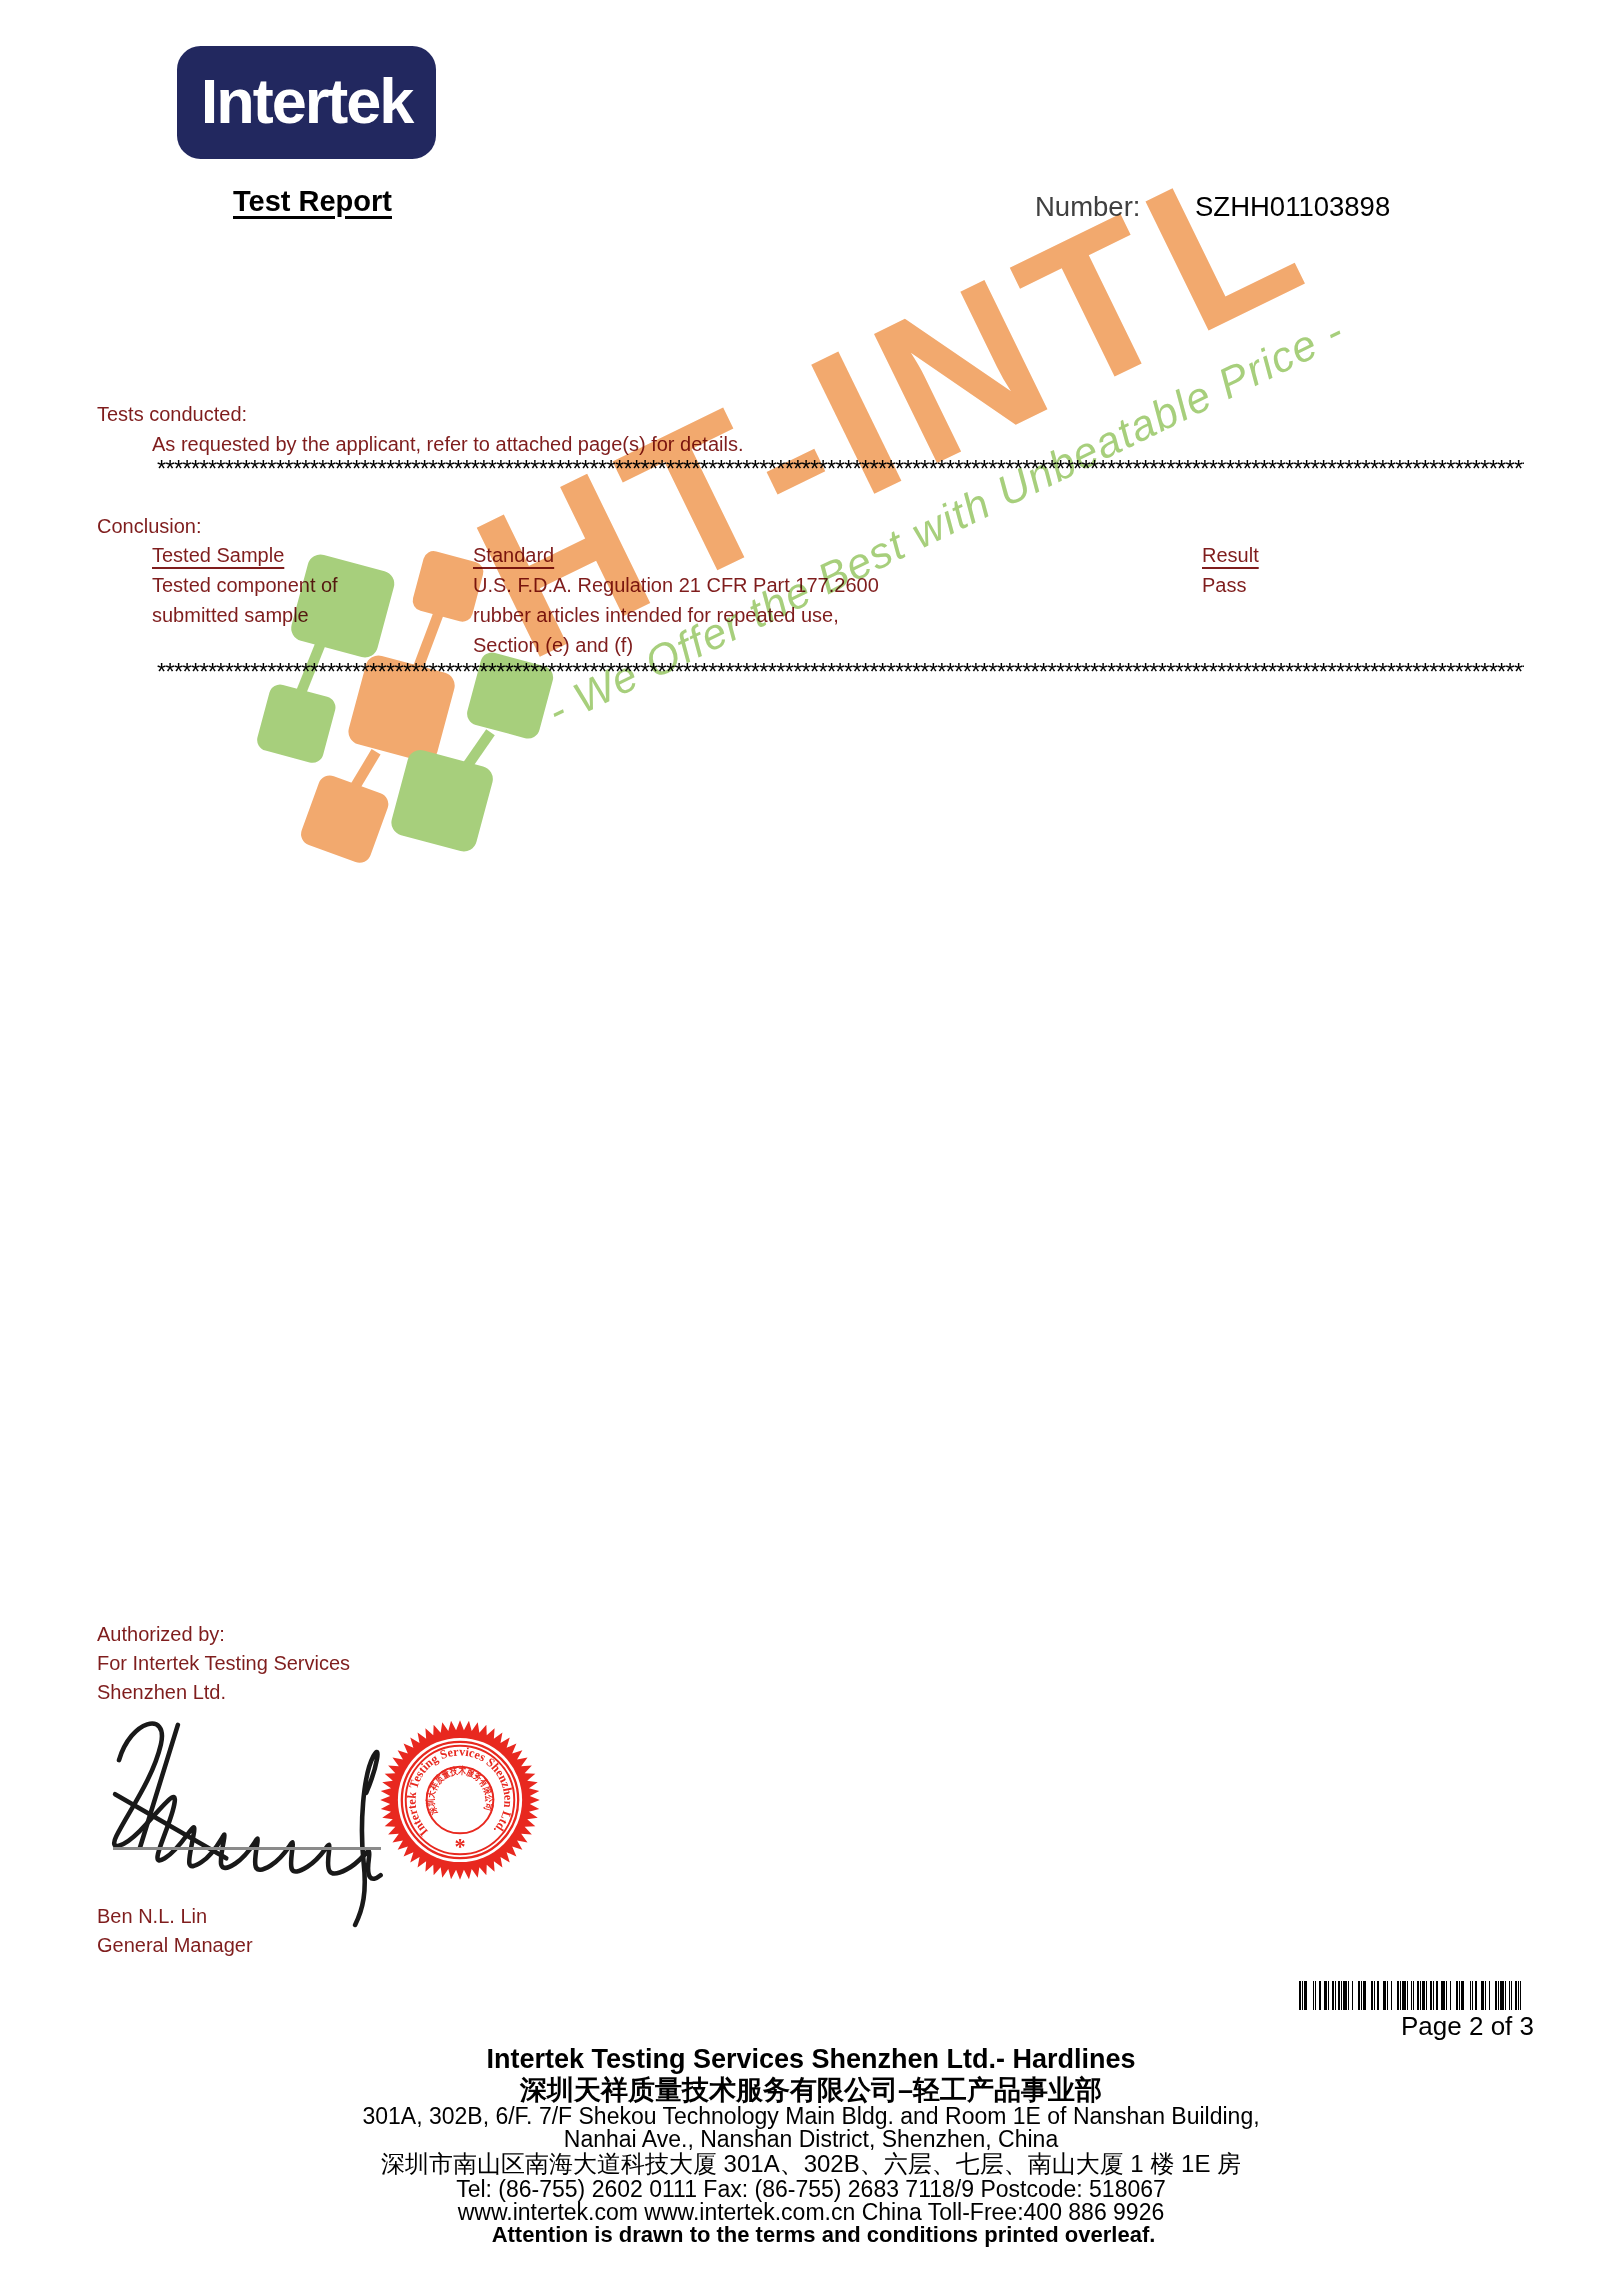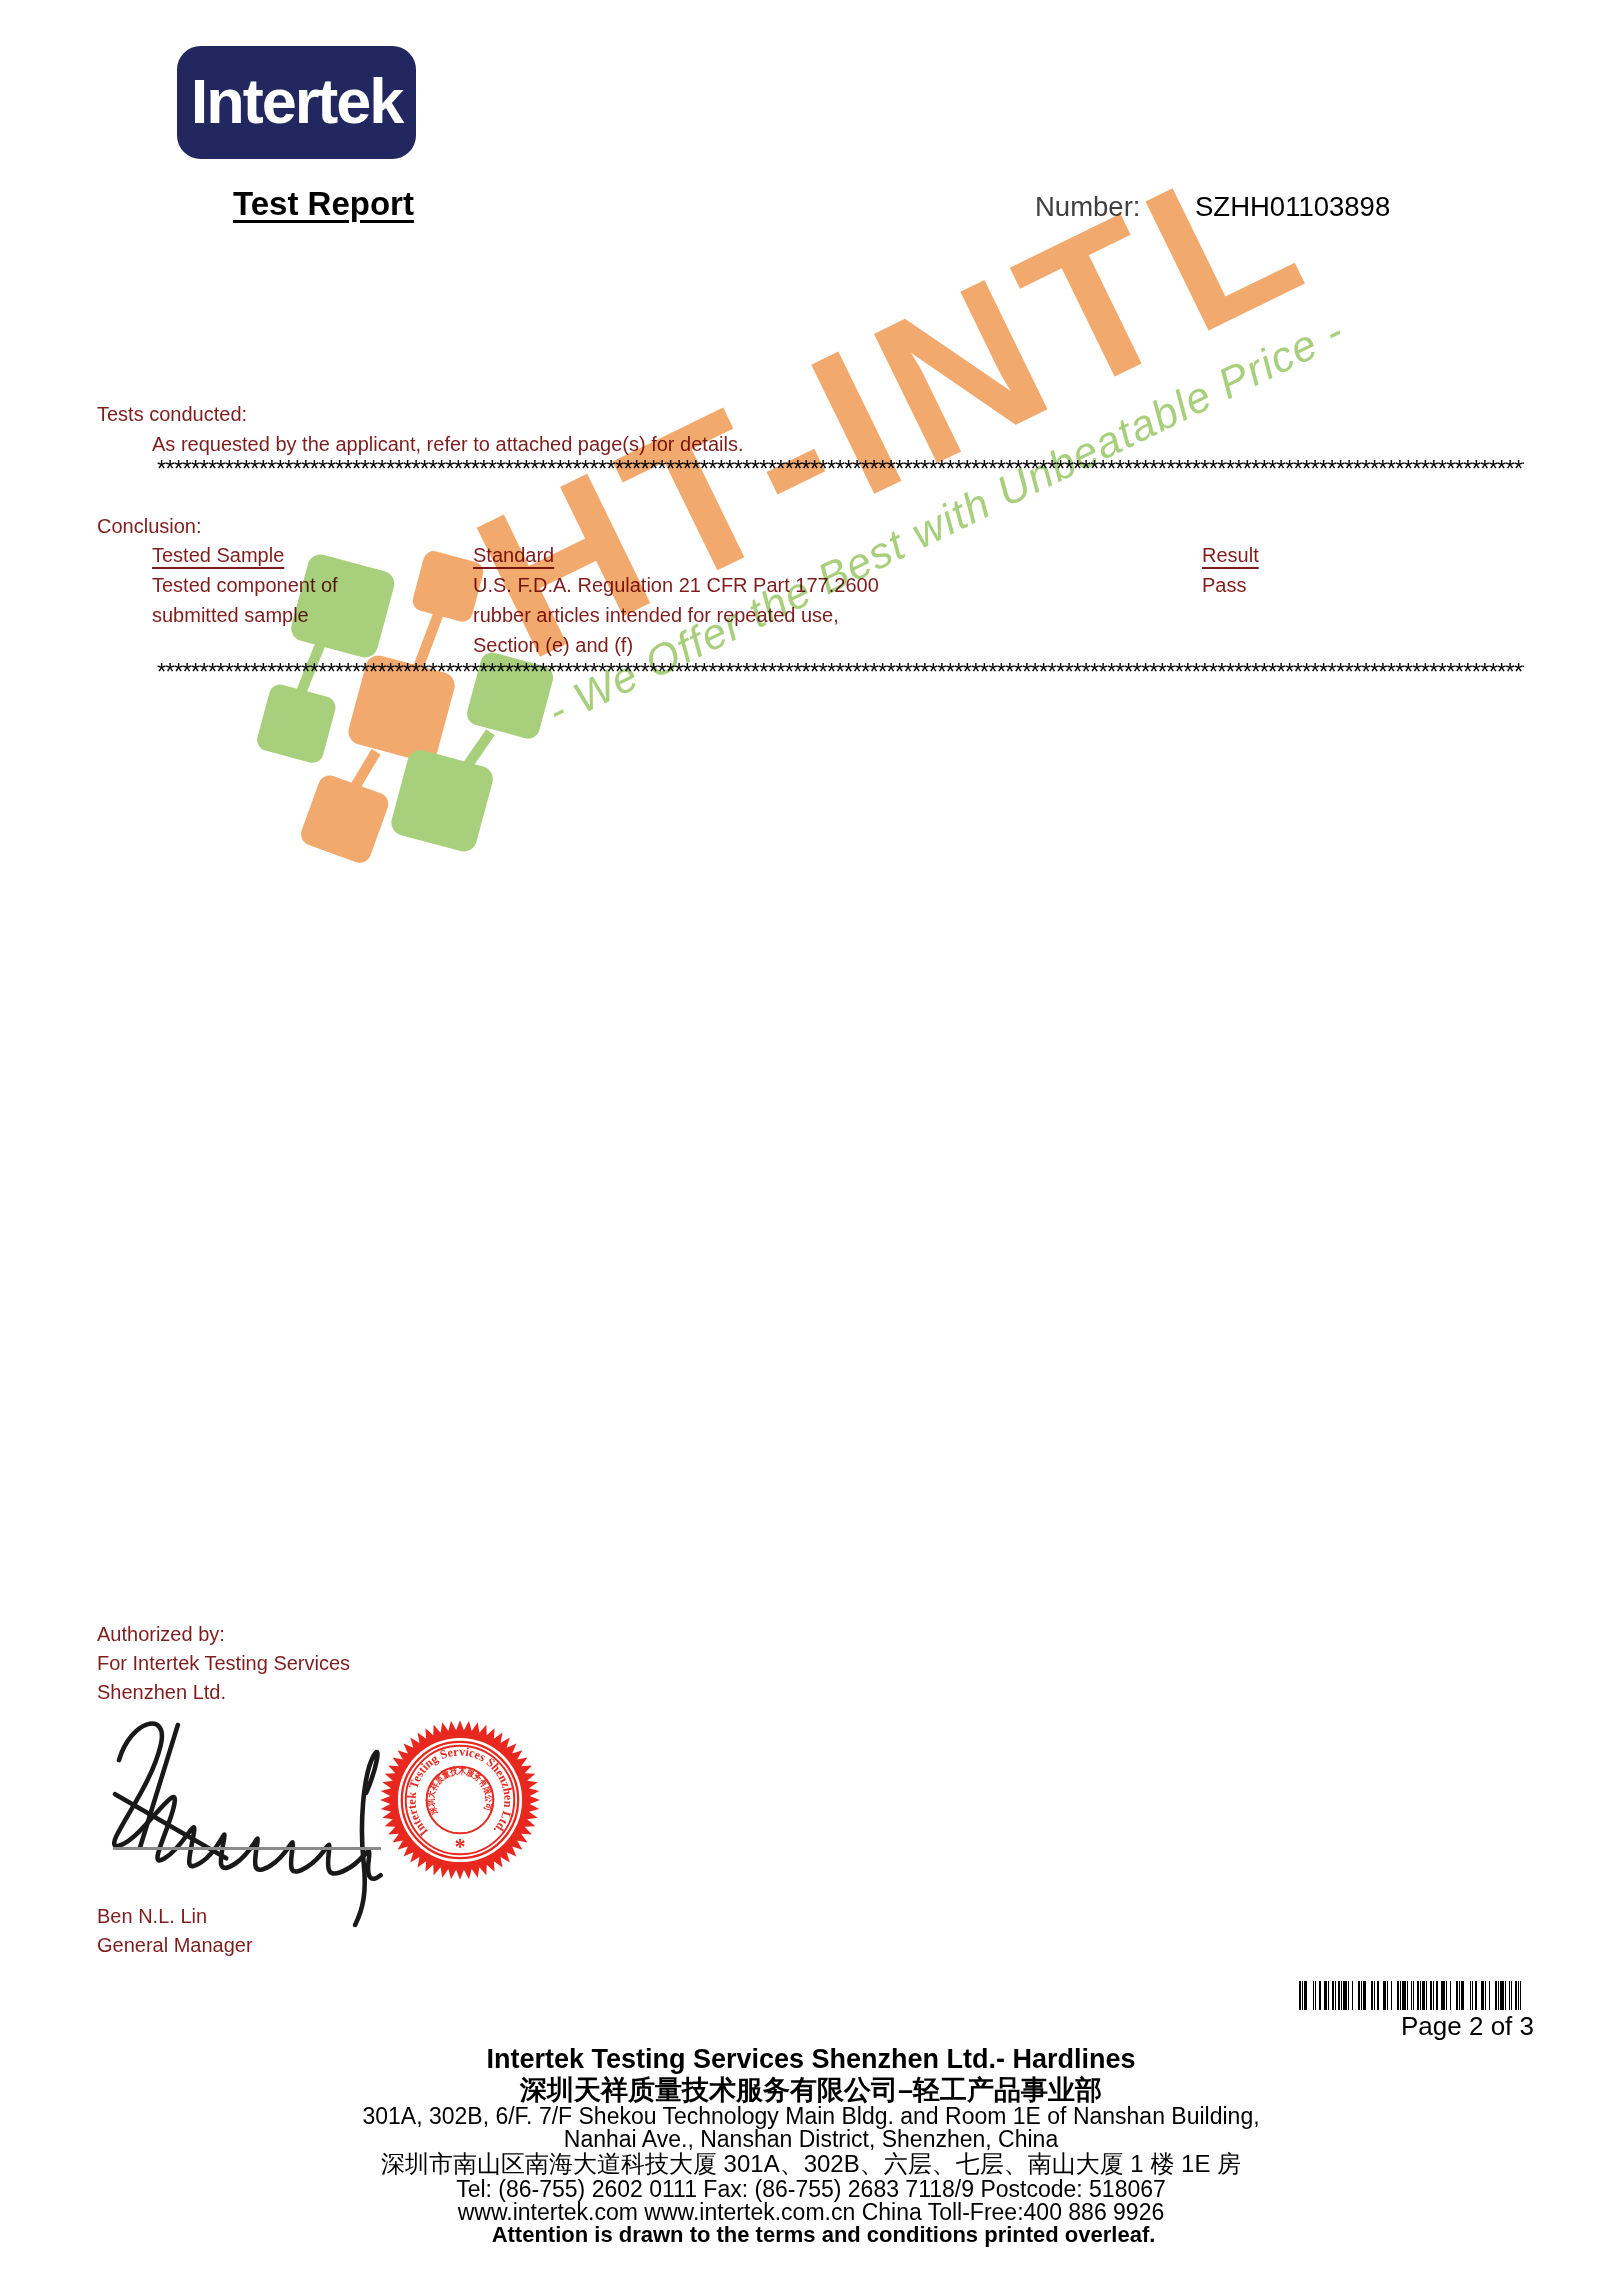--- a/index.html
+++ b/index.html
@@ -6,30 +6,30 @@
   html,body { background:#e8e8e8; }
   body { font-family:"Liberation Sans", sans-serif; }
   #page {
     position:relative; width:1622px; height:2295px; background:#ffffff;
     margin:0 auto; overflow:hidden;
   }
   .abs { position:absolute; }
 
   
   .logo {
-    left:177px; top:46px; width:239px; height:113px;
+    left:177px; top:46px; width:259px; height:113px;
     background:#22285f; border-radius:23.6px;
     display:flex; align-items:center; justify-content:center;
   }
   .logo-text {
     color:#ffffff; font-size:63px; font-weight:bold; letter-spacing:-2px;
     padding-bottom:3.9px;
   }
   .report-title {
-    left:233px; top:185px; font-size:33px; font-weight:bold;
+    left:233px; top:185px; font-size:29px; font-weight:bold;
     text-decoration:underline; text-underline-offset:5.2px;
     text-decoration-thickness:2.6px; color:#000;
   }
   .number-label { left:1035px; top:191px; font-size:27.5px; color:#404040; }
   .number-value { left:1195px; top:191px; font-size:27.5px; color:#000; }
 
   
   .t41 { font-size:20px; color:#7f1d1d; line-height:29px; white-space:nowrap; }
   .sep {
     font-size:23.6px; color:#000; width:1367px; overflow:hidden;

